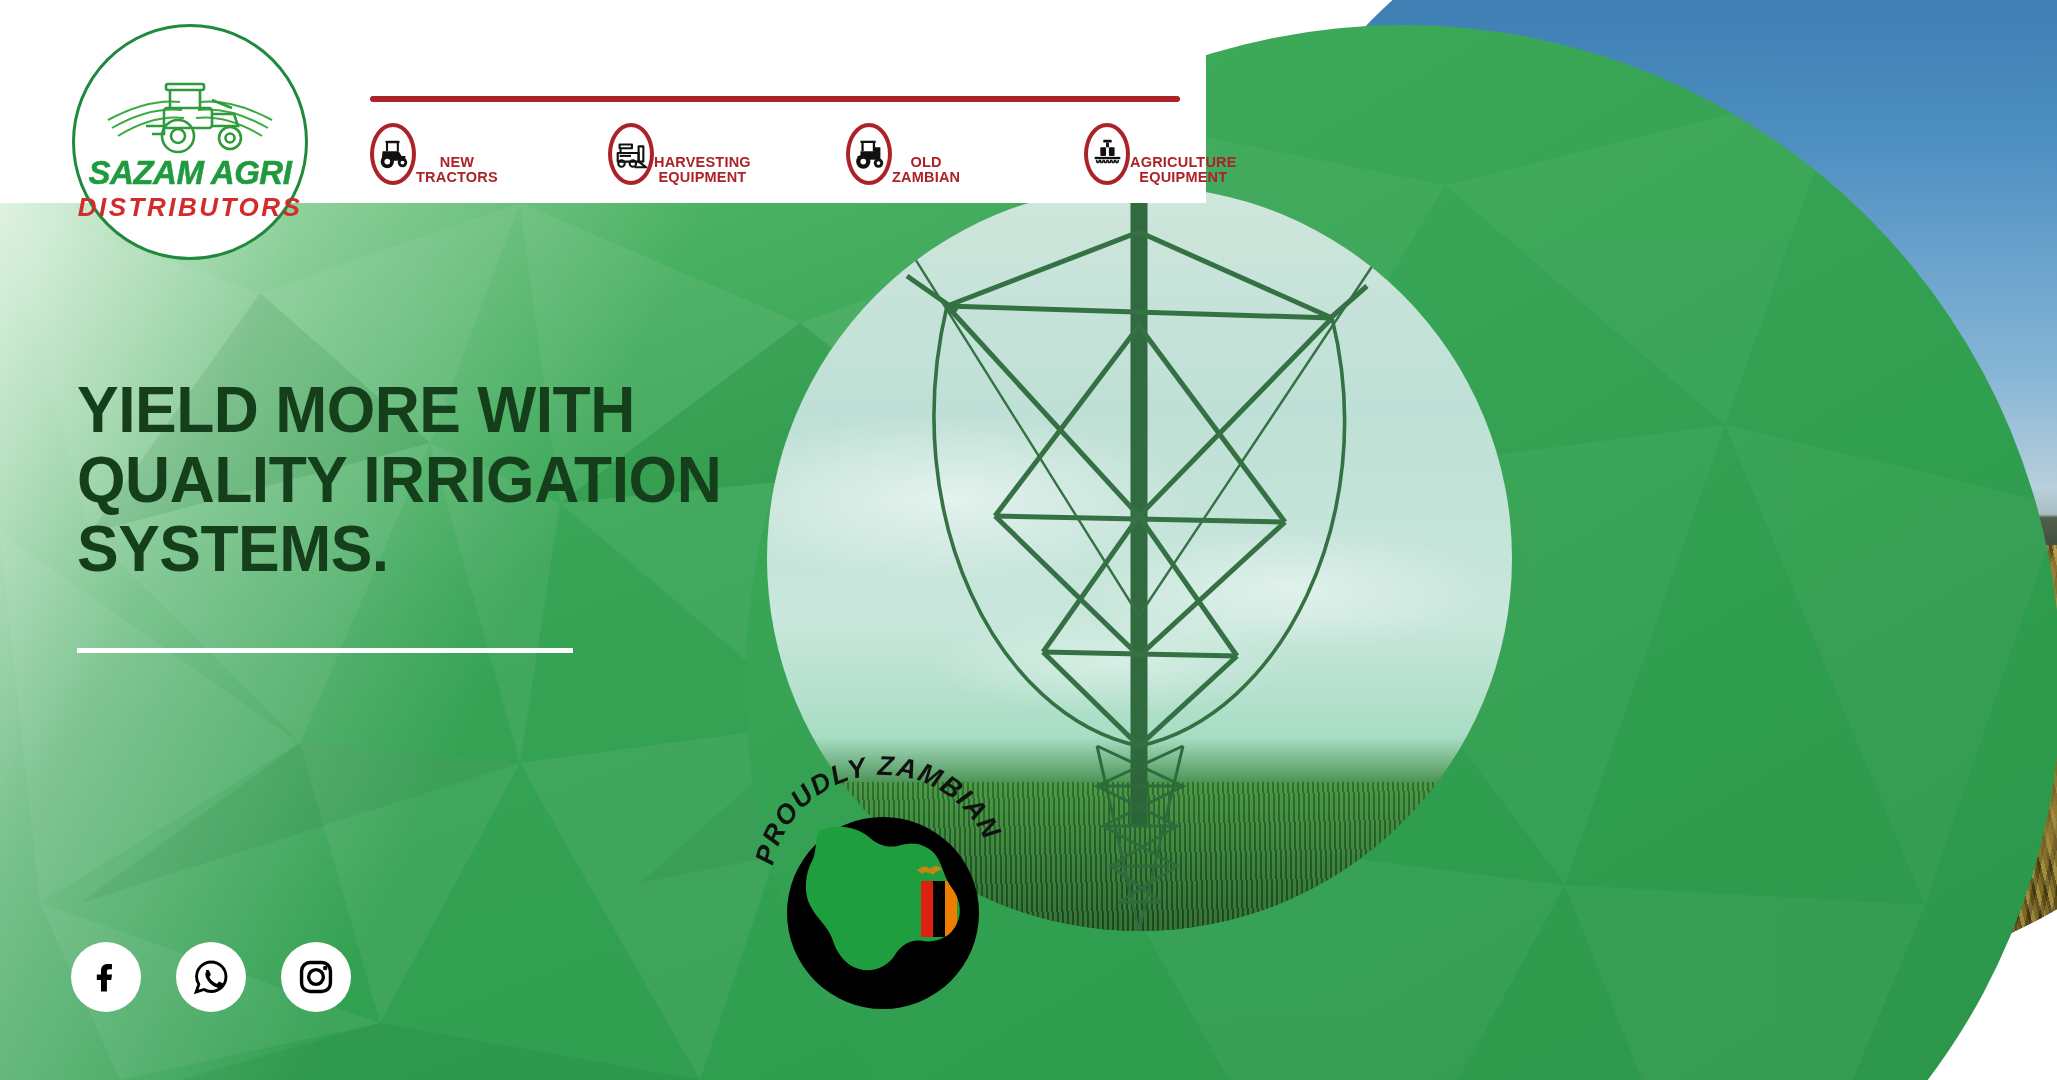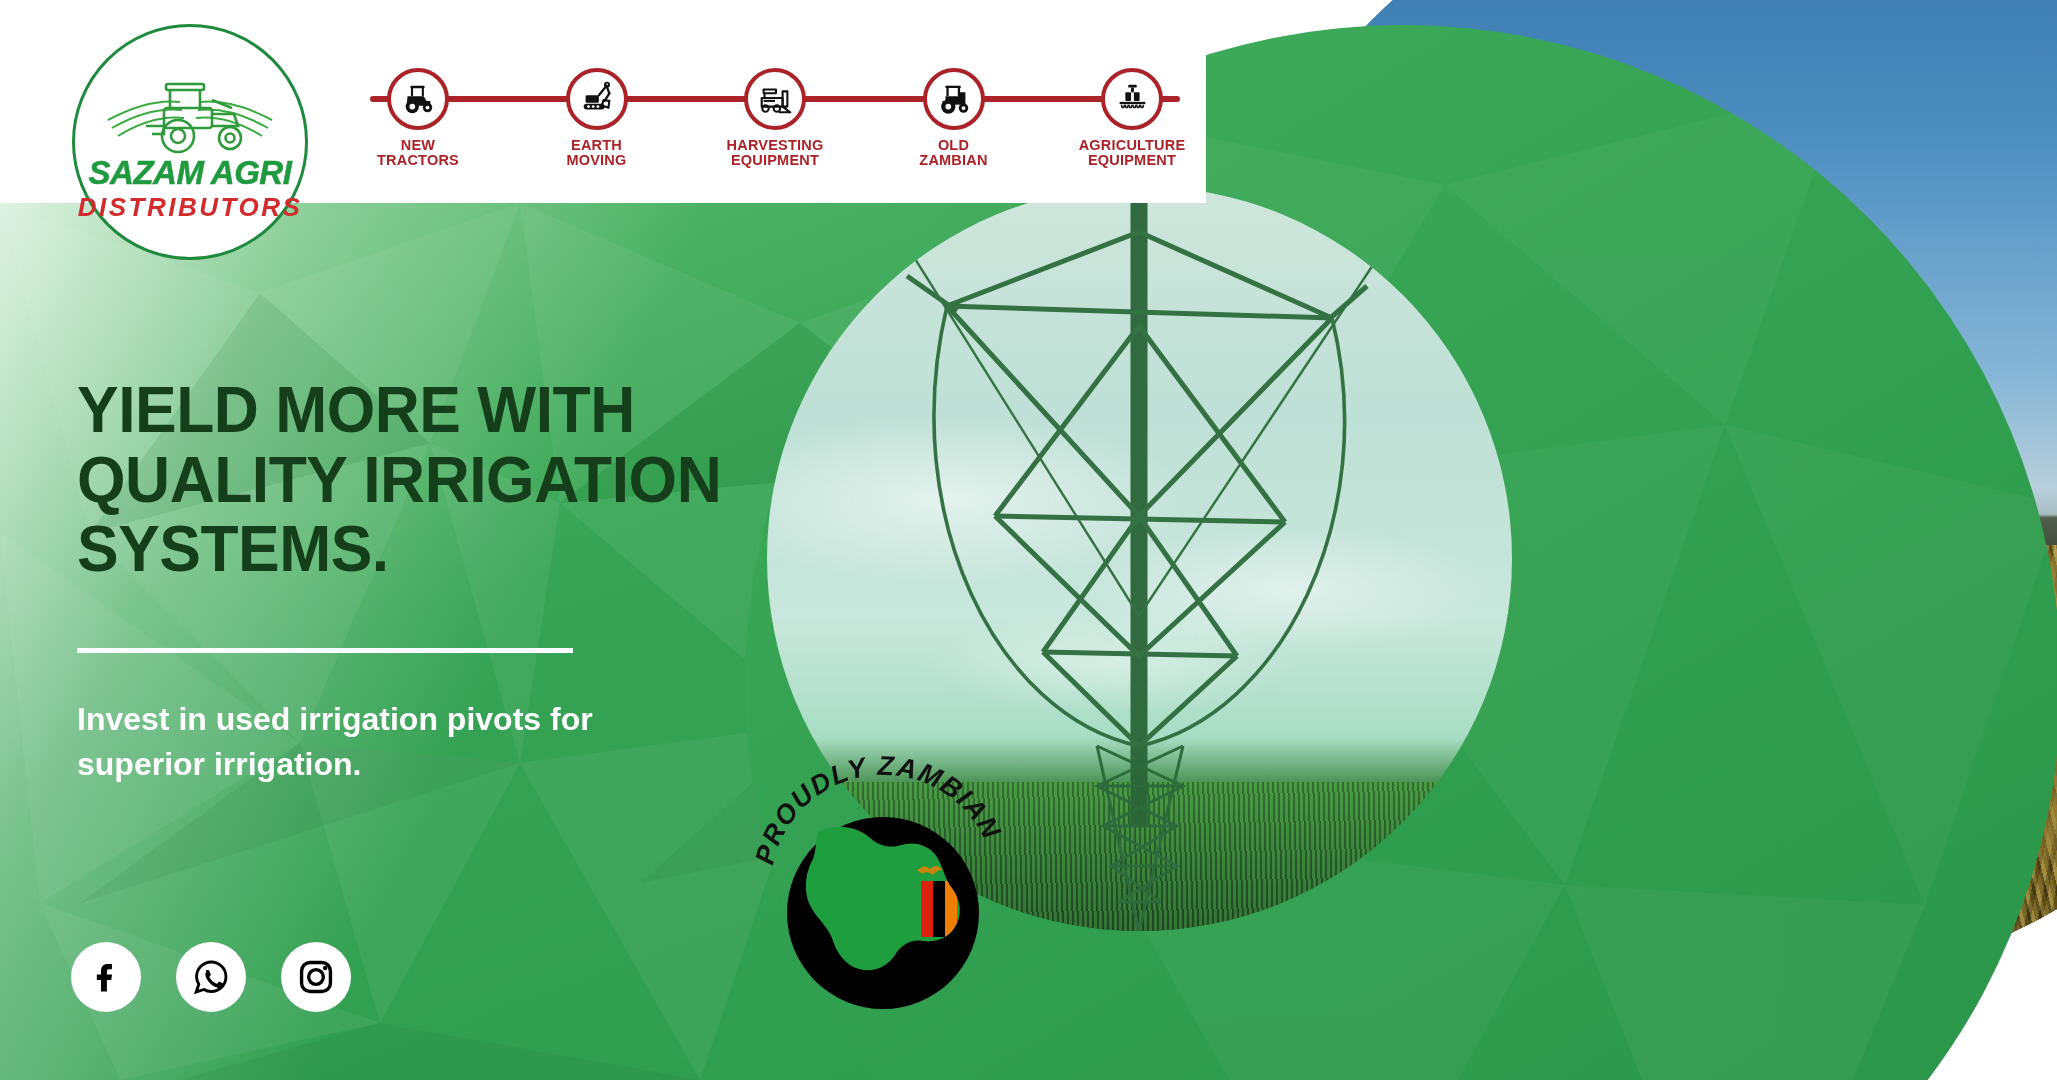--- a/index.html
+++ b/index.html
@@ -108,21 +108,21 @@
     letter-spacing:2.5px; line-height:1; margin-top:5px; white-space:nowrap;
   }
 
   
   .nav{ position:absolute; left:370px; top:55px; width:810px; height:130px; z-index:8; }
   .nav-rail{
     position:absolute; left:0; right:0; top:41px; height:6px; background:#ab2328; border-radius:3px;
   }
   .nav-items{ position:absolute; inset:0; display:flex; justify-content:space-between; }
   .nav-item{
-    position:relative; width:96px; display:flex; flex-direction:column; align-items:center;
+    position:relative; width:96px; display:flex; flex-direction:row; align-items:flex-end;
     cursor:pointer;
   }
   .nav-circle{
     width:62px; height:62px; border-radius:50%; background:#ffffff;
     border:4px solid #ab2328; display:flex; align-items:center; justify-content:center;
     position:relative; z-index:2; margin-top:13px;
   }
   .nav-circle svg{ width:38px; height:38px; display:block; overflow:visible; }
   .nav-label{
     margin-top:8px; text-align:center; color:#ab2328; font-weight:bold;
@@ -339,42 +339,20 @@
               <circle cx="30" cy="29" r="5"></circle>
             </g>
             <circle cx="14" cy="28" r="3" fill="#fff"></circle>
             <circle cx="30" cy="29" r="2" fill="#fff"></circle>
           </svg>
         </div>
         <div class="nav-label">NEW
 TRACTORS</div>
       </div>
 
-      <div class="nav-item">
-        <div class="nav-circle">
-          <svg viewBox="0 0 40 40">
-            <g fill="none" stroke="#111" stroke-width="2.4" stroke-linecap="round">
-              <path d="M30 6 L22 16"></path>
-                <path d="M30 6 L33 14"></path>
-              <path d="M33 14 L28 22"></path>
-            </g>
-            <circle cx="30.5" cy="5" r="2.2" fill="none" stroke="#111" stroke-width="2"></circle>
-            <path d="M27 21 l6 1 l-1 7 l-7 -2z" fill="none" stroke="#111" stroke-width="2.2"></path>
-            <rect x="8" y="16" width="14" height="8" rx="1.5" fill="#111"></rect>
-            <rect x="6" y="25" width="22" height="6" rx="3" fill="#111"></rect>
-            <g fill="#fff">
-                <circle cx="11" cy="28" r="1.5"></circle>
-                <circle cx="16" cy="28" r="1.5"></circle>
-                <circle cx="21" cy="28" r="1.5"></circle>
-              </g>
-          </svg>
-        </div>
-        <div class="nav-label">EARTH
-MOVING</div>
-      </div>
 
       <div class="nav-item">
         <div class="nav-circle">
           <svg viewBox="0 0 40 40">
             <g fill="none" stroke="#111" stroke-width="2.2" stroke-linejoin="round">
               <path d="M8 10 h13 v4 h-13z"></path>
               <path d="M9 14 v5"></path>
               <path d="M6 19 h22 v9 H6z"></path>
               <path d="M28 12 h5 v16 h-5z"></path>
               <path d="M28 28 l8 6 H24"></path>
@@ -433,21 +411,20 @@
         <div class="nav-label">AGRICULTURE
 EQUIPMENT</div>
       </div>
 
     </div>
   </div>
 
   <div class="content">
     <h1 class="headline">YIELD MORE WITH QUALITY IRRIGATION SYSTEMS.</h1>
     <div class="divider"></div>
-    <p class="subtitle">Invest in used irrigation pivots for superior irrigation.</p>
   </div>
 
   <div class="socials">
     <div class="social">
       <svg viewBox="0 0 32 32">
           <path fill="#000" d="M20.5 6h-3.3c-3 0-5 2-5 5v3H9v4.3h3.2V27h4.5V18.3h3.3l.6-4.3h-3.9v-2.4c0-1 .4-1.6 1.7-1.6h2.1z"></path>
         </svg>
     </div>
     <div class="social">
       <svg viewBox="0 0 32 32">

